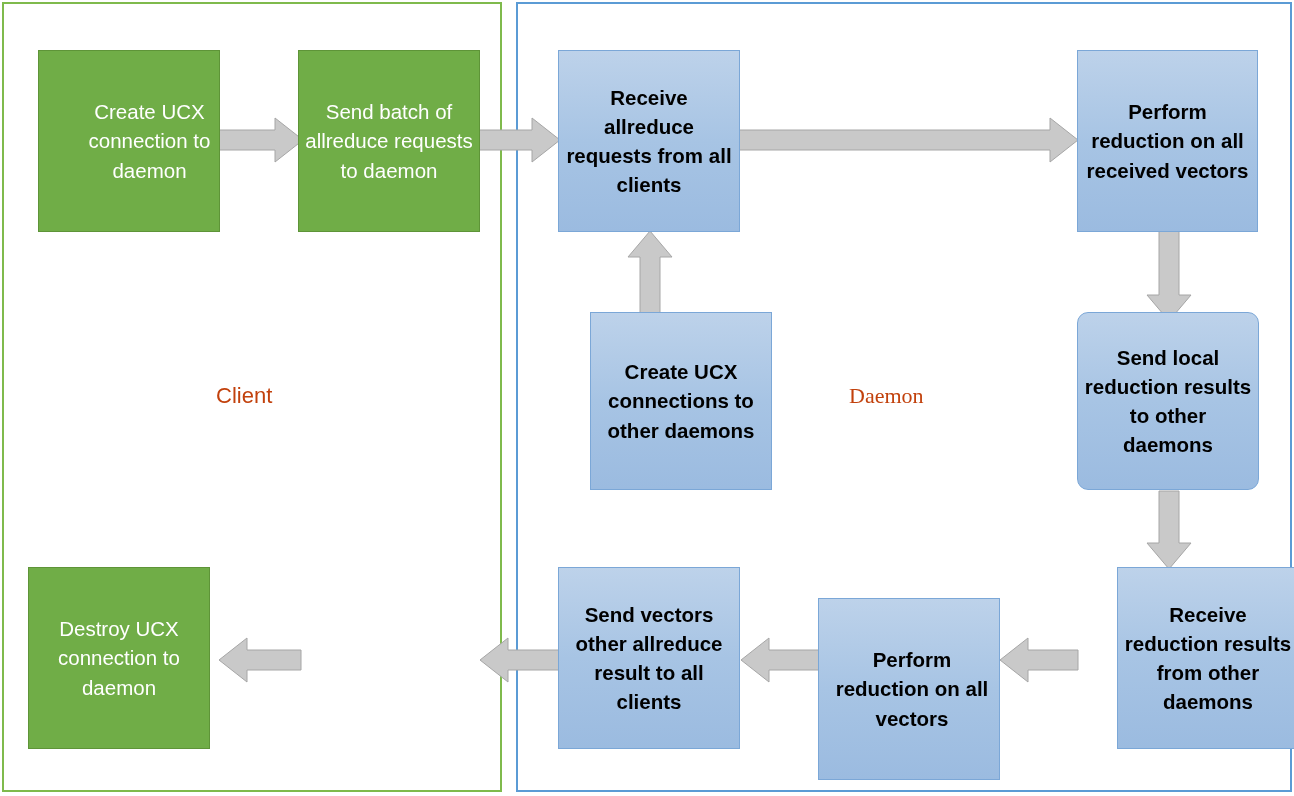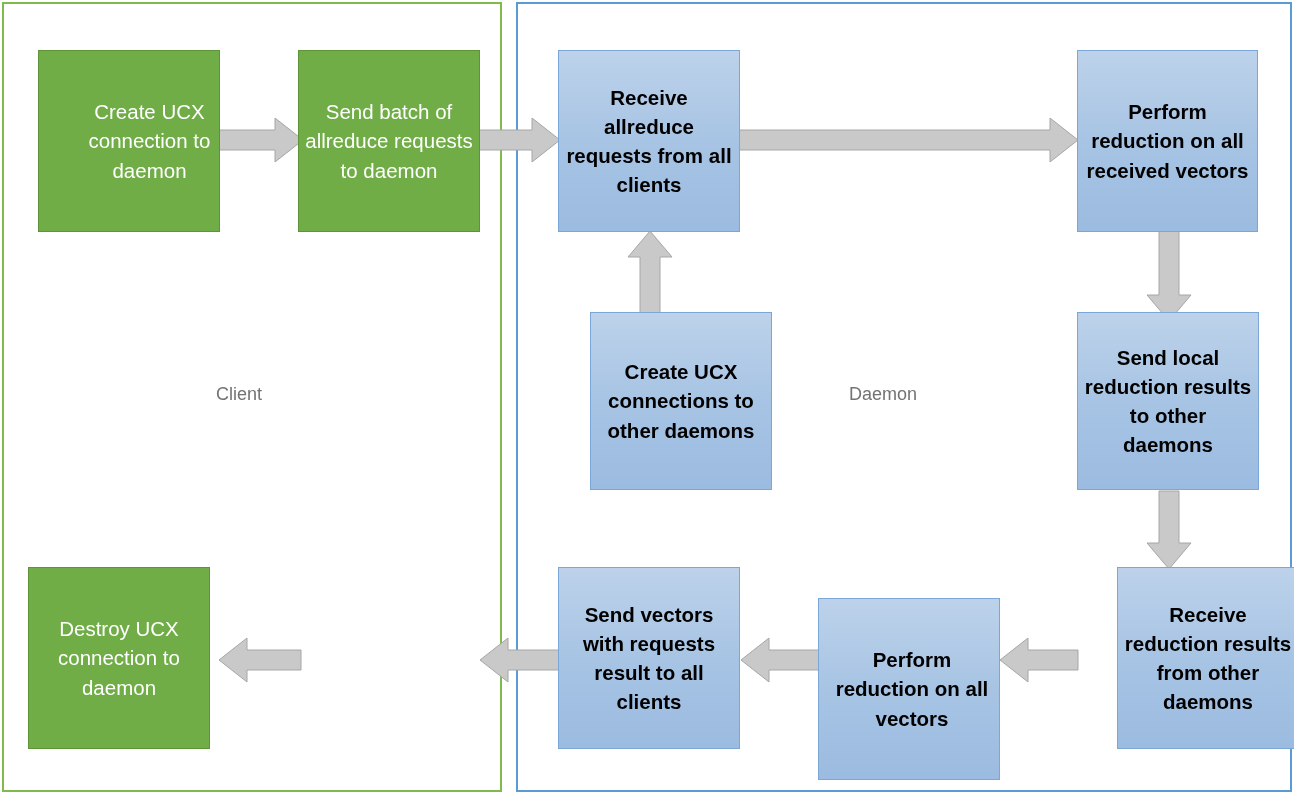--- a/index.html
+++ b/index.html
@@ -34,27 +34,27 @@
   .lane-daemon {
     left: 516px;
     top: 2px;
     width: 776px;
     height: 790px;
     border: 2px solid #5B9BD5;
   }
 
   .lane-label {
     position: absolute;
-    font-size: 18px;
-    color: #737373;
+    font-size: 22px;
+    color: #c2410c;
     white-space: nowrap;
     line-height: 1;
   }
   .lane-label-client { left: 216px; top: 385px; }
-  .lane-label-daemon { left: 849px; top: 385px; }
+  .lane-label-daemon { left: 849px; top: 385px; font-family: Liberation Serif, serif; }
 
   
   .node {
     position: absolute;
     box-sizing: border-box;
     display: flex;
     align-items: center;
     justify-content: center;
     text-align: center;
     font-size: 20.5px;
@@ -163,31 +163,31 @@
   </div>
 
   <div class="node node-blue" style="left:1077px; top:50px; width:181px; height:182px;">
     <span>Perform reduction on all received vectors</span>
   </div>
 
   <div class="node node-blue" style="left:558px; top:312px; width:182px; height:178px;margin-left:32px;">
     <span>Create UCX connections to other daemons</span>
   </div>
 
-  <div class="node node-blue" style="left:1077px; top:312px; width:182px; height:178px;">
+  <div class="node node-blue" style="left:1077px; top:312px; width:182px; height:178px;border-radius:11px;">
     <span>Send local reduction results to other daemons</span>
   </div>
 
   <div class="node node-green" style="left:28px; top:567px; width:182px; height:182px;">
     <span>Destroy UCX connection to daemon</span>
   </div>
 
 
   <div class="node node-blue" style="left:558px; top:567px; width:182px; height:182px;">
-    <span>Send vectors with requests result to all clients</span>
+    <span>Send vectors other allreduce result to all clients</span>
   </div>
 
   <div class="node node-blue" style="left:818px; top:598px; width:182px; height:182px;padding-left:12px;">
     <span>Perform reduction on all vectors</span>
   </div>
 
   <div class="node node-blue" style="left:1077px; top:567px; width:182px; height:182px;margin-left:40px;">
     <span>Receive reduction results from other daemons</span>
   </div>
 

